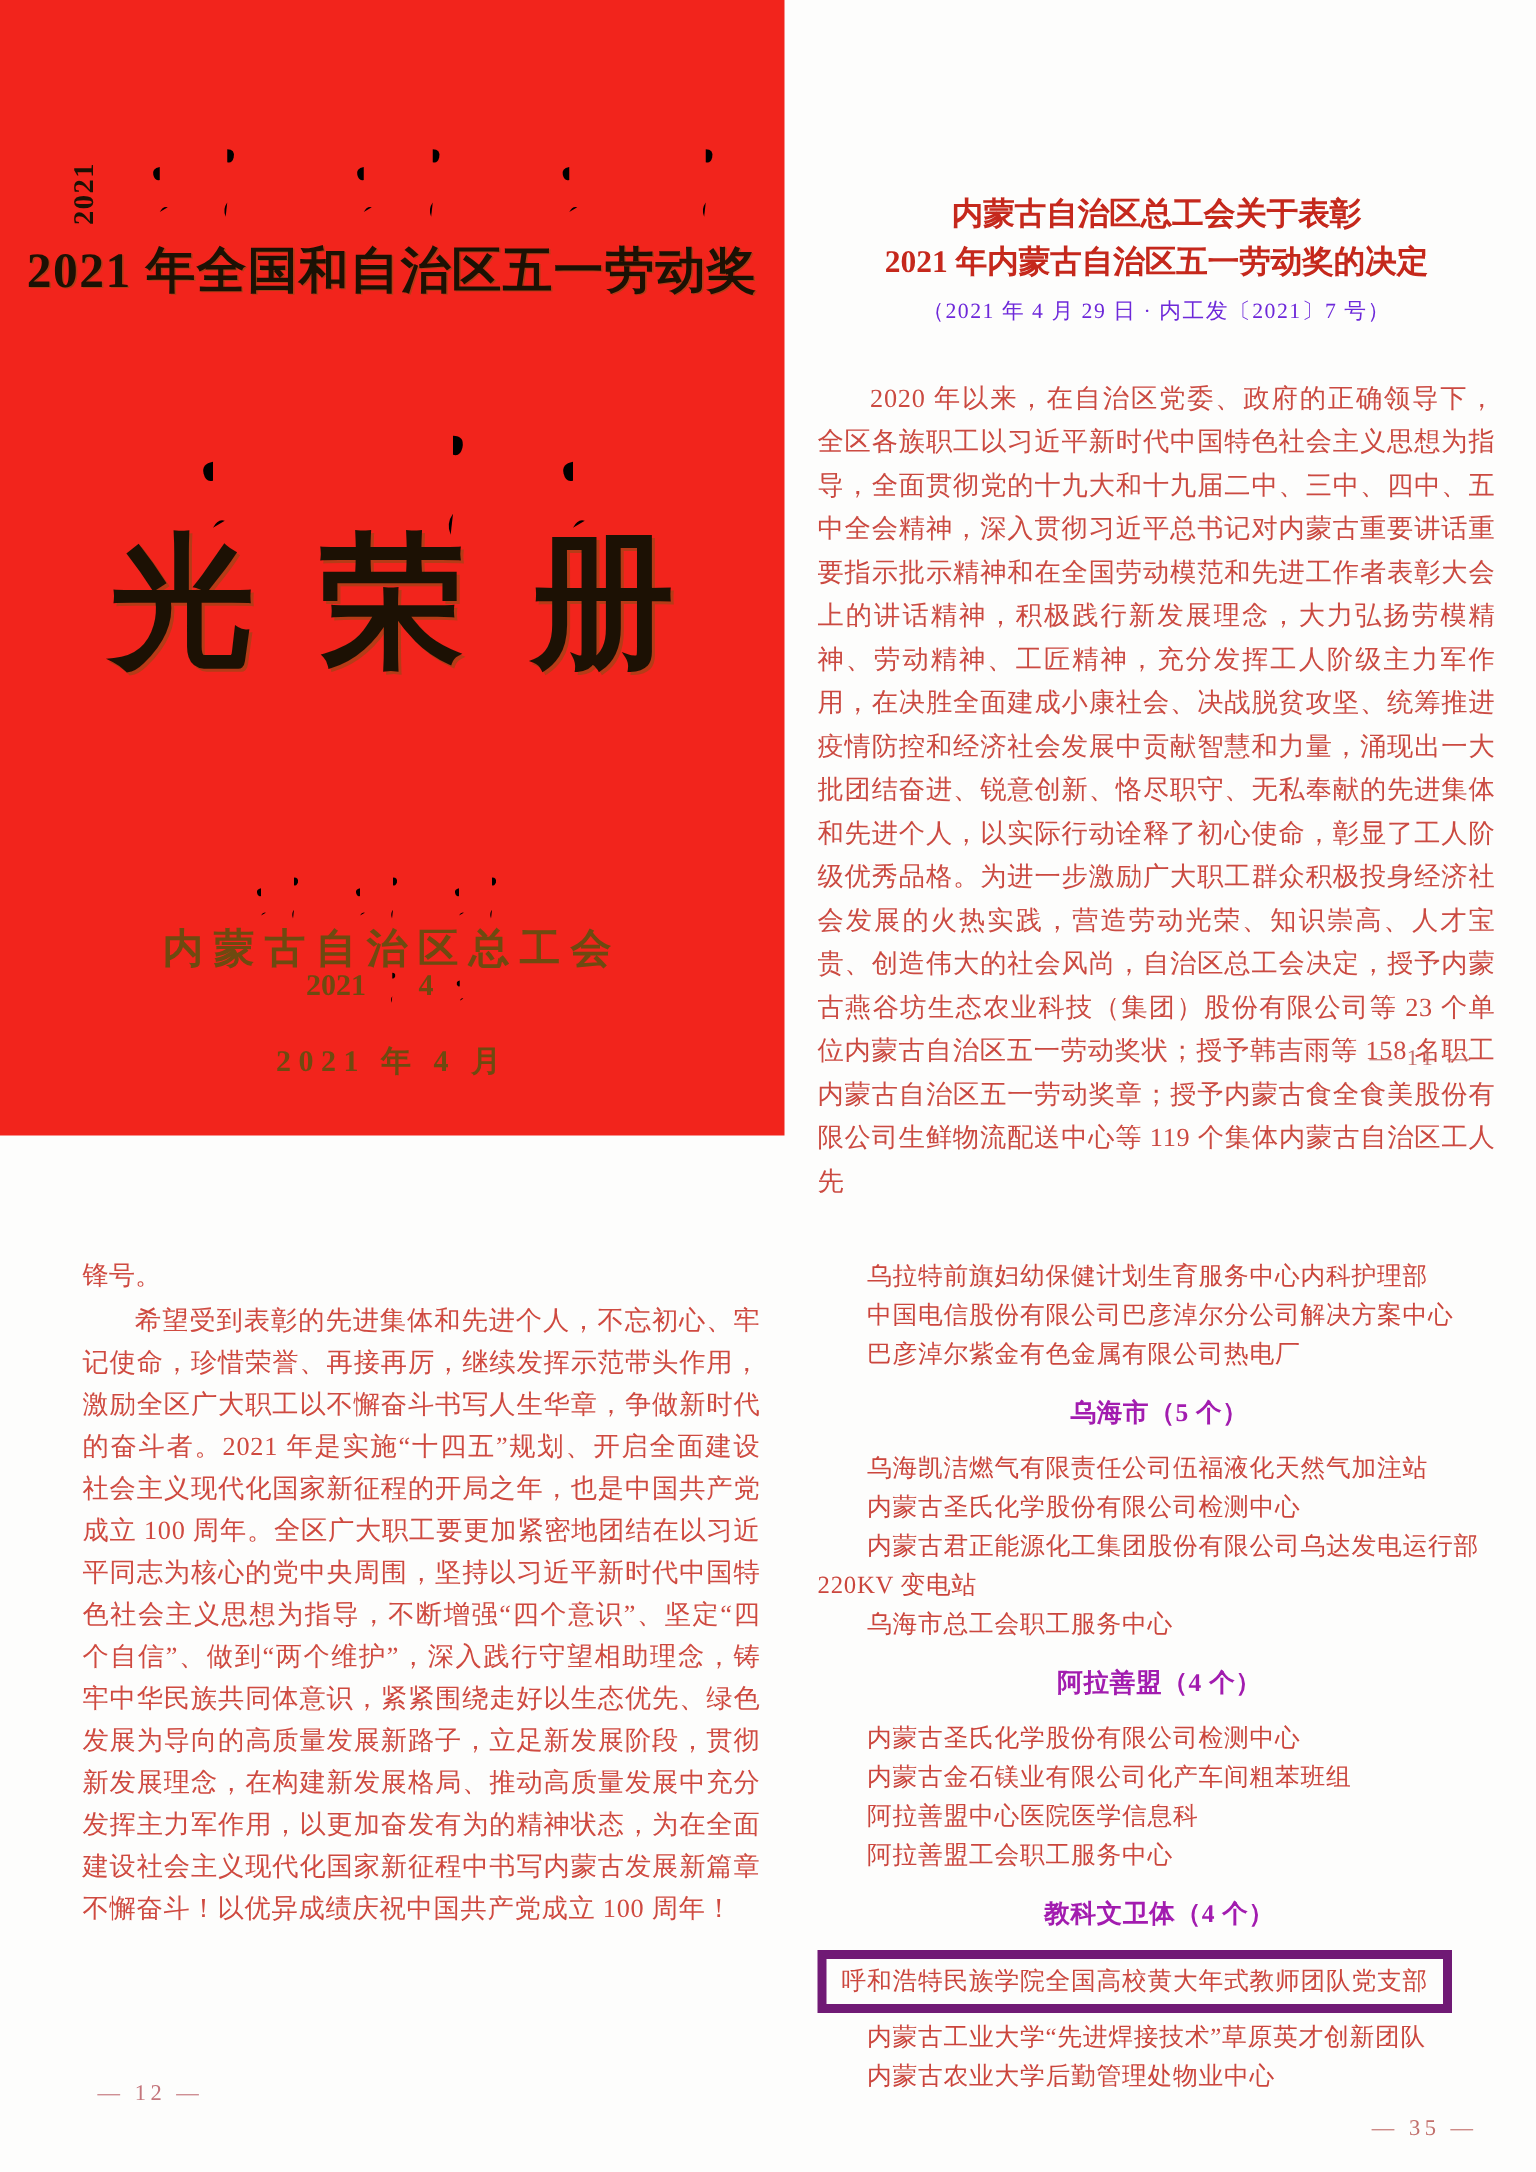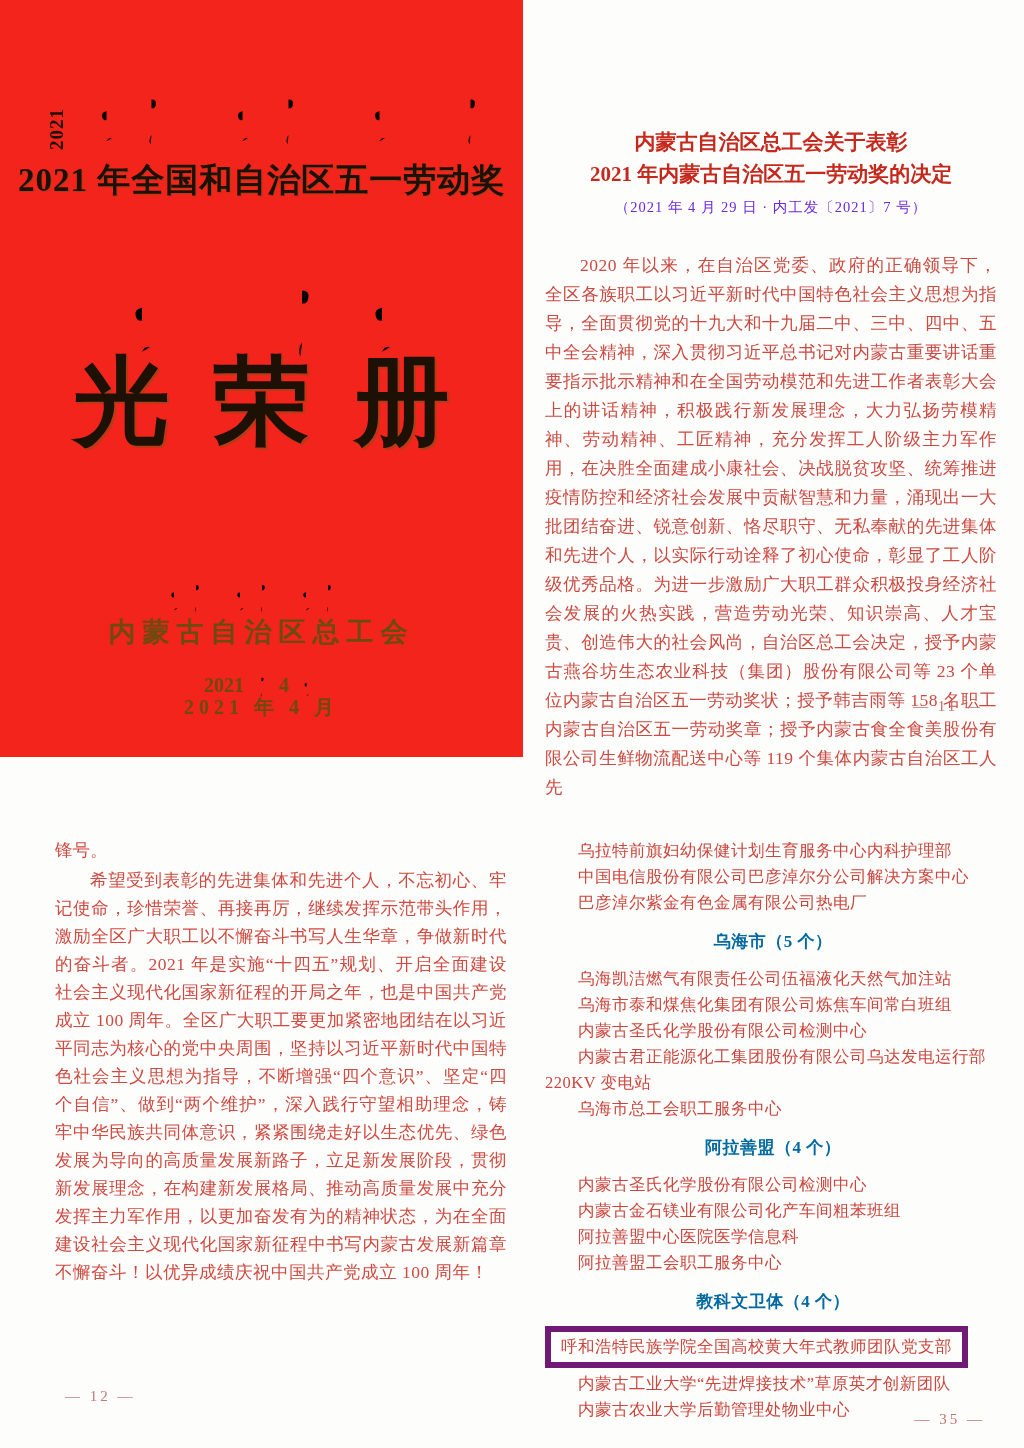--- a/index.html
+++ b/index.html
@@ -40,21 +40,21 @@
     text-shadow:2px 2px 0 rgba(122,82,18,.5);
   }
   .cover-row3 { position:absolute; top:583px; left:0; width:100%;
     display:flex; justify-content:center; gap:12px; color:#714c12; }
   .cover-row3 .mg { width:10px; height:30px; }
   .issuer {
     position:absolute; top:614px; left:0; width:100%;
     text-align:center; font-size:27px; font-weight:bold; letter-spacing:7px;
     color:#6e4a10;
   }
-  .date-mn { position:absolute; top:674px; left:0; width:100%;
+  .date-mn { position:absolute; top:646px; left:0; width:100%;
     text-align:center; font-size:20px; font-weight:bold; color:#6e4a10; }
   .date-mn .mg { width:9px; height:22px; margin:0 8px; vertical-align:middle; }
   .date-cn { position:absolute; top:694px; left:0; width:100%;
     text-align:center; font-size:20px; font-weight:bold; letter-spacing:5px;
     color:#6e4a10; }
 
   
   .page11 { position:absolute; left:545px; top:126px; width:452px; }
   .p11-title { text-align:center; font-size:21px; font-weight:bold;
     color:#c5281c; line-height:32px; }
@@ -70,21 +70,21 @@
   .p12-lead { font-size:17.5px; color:#cf4a40; line-height:28px; }
   .p12-body { font-size:17.5px; color:#cf4a40; line-height:28px;
     text-align:justify; text-indent:2em; letter-spacing:.5px; margin-top:2px; }
   .p12-num { position:absolute; left:10px; top:552px;
     font-size:15px; color:#c4767c; letter-spacing:3px;text-align:center; }
 
   
   .page35 { position:absolute; left:545px; top:838px; width:456px;
     font-size:16.5px; color:#cb463d; line-height:26px; letter-spacing:.5px; }
   .p35-item { text-indent:2em; }
-  .p35-sec { text-align:center; font-weight:bold; color:#0369a1;
+  .p35-sec { text-align:center; font-weight:bold; color:#a21caf;
     font-size:17px; margin:13px 0 11px; }
   .p35-boxed { display:inline-block; border:6px solid #701a75;
     padding:3px 10px; margin-bottom:3px; line-height:24px; }
   .p35-num { position:absolute; right:16px; top:568px;
     font-size:15px; color:#c2706c; letter-spacing:3px; }
 </style>
 </head>
 <body>
 
 <svg width="0" height="0" style="position:absolute">
@@ -223,21 +223,20 @@
   <div class="p12-num">— 12 —</div>
 </div>
 
 <div class="page35">
   <div class="p35-item">乌拉特前旗妇幼保健计划生育服务中心内科护理部</div>
   <div class="p35-item">中国电信股份有限公司巴彦淖尔分公司解决方案中心</div>
   <div class="p35-item">巴彦淖尔紫金有色金属有限公司热电厂</div>
 
   <div class="p35-sec">乌海市（5 个）</div>
   <div class="p35-item">乌海凯洁燃气有限责任公司伍福液化天然气加注站</div>
-  <div class="p35-item">乌海市泰和煤焦化集团有限公司炼焦车间常白班组</div>
   <div class="p35-item">内蒙古圣氏化学股份有限公司检测中心</div>
   <div class="p35-item">内蒙古君正能源化工集团股份有限公司乌达发电运行部220KV 变电站</div>
   <div class="p35-item">乌海市总工会职工服务中心</div>
 
   <div class="p35-sec">阿拉善盟（4 个）</div>
   <div class="p35-item">内蒙古圣氏化学股份有限公司检测中心</div>
   <div class="p35-item">内蒙古金石镁业有限公司化产车间粗苯班组</div>
   <div class="p35-item">阿拉善盟中心医院医学信息科</div>
   <div class="p35-item">阿拉善盟工会职工服务中心</div>
 

